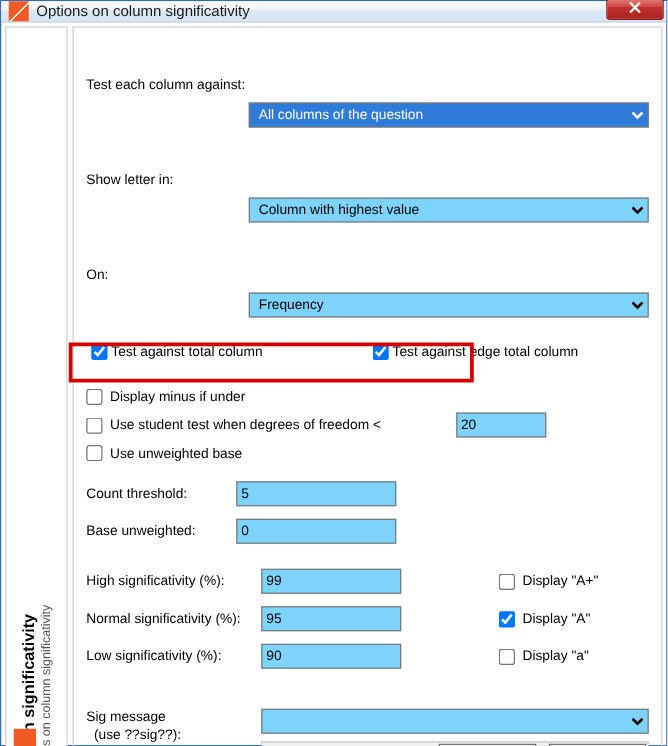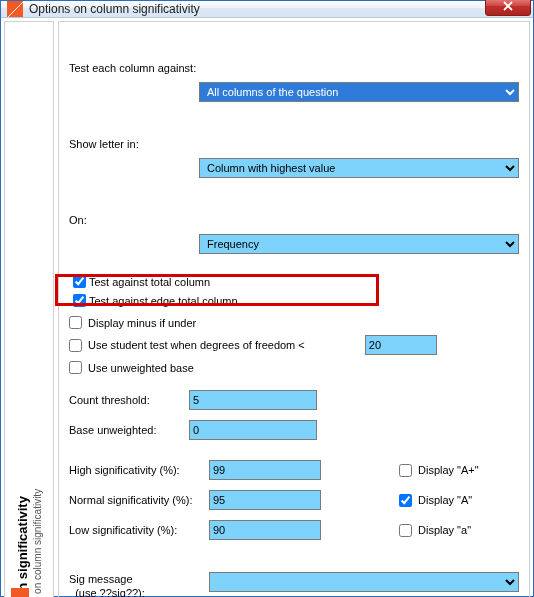--- a/index.html
+++ b/index.html
@@ -193,21 +193,21 @@
         <div class="lbl">On:</div>
         <div class="ctl">
           <select>
             <option>Frequency</option>
           </select>
         </div>
       </div>
 
       <div class="sep"></div>
 
-      <div class="chk-pair" style="margin-bottom:6px;flex-direction:column;">
+      <div class="chk-pair" style="margin-bottom:20px;">
         <div>
           <input type="checkbox" checked="" style="">
           <span>Test against total column</span>
         </div>
         <div>
           <input type="checkbox" checked="" style="">
           <span>Test against edge total column</span>
         </div>
       </div>
 

